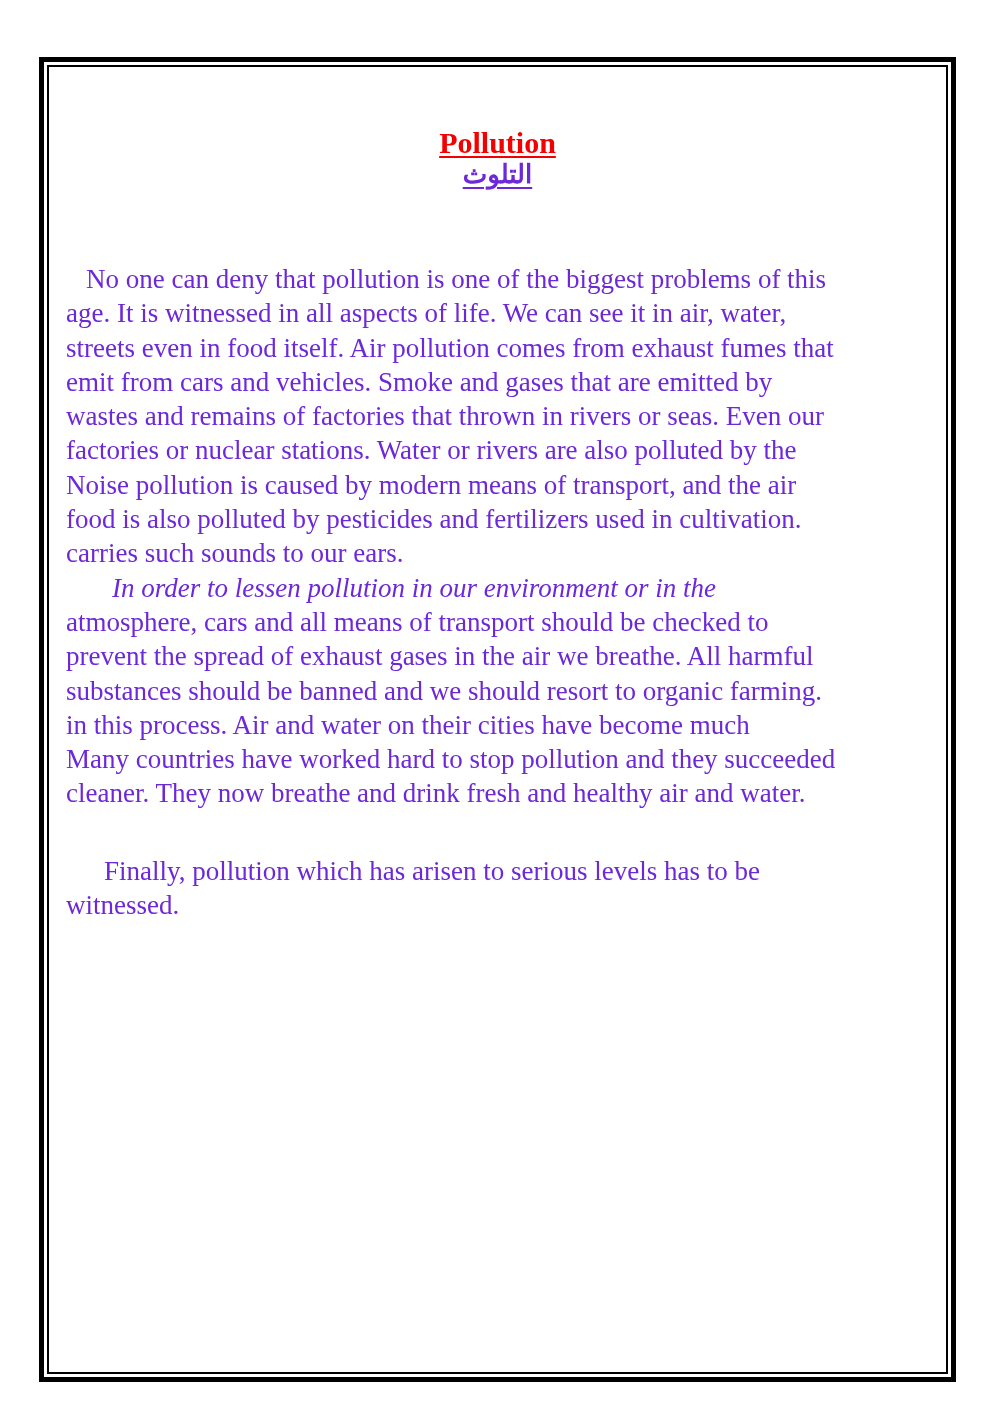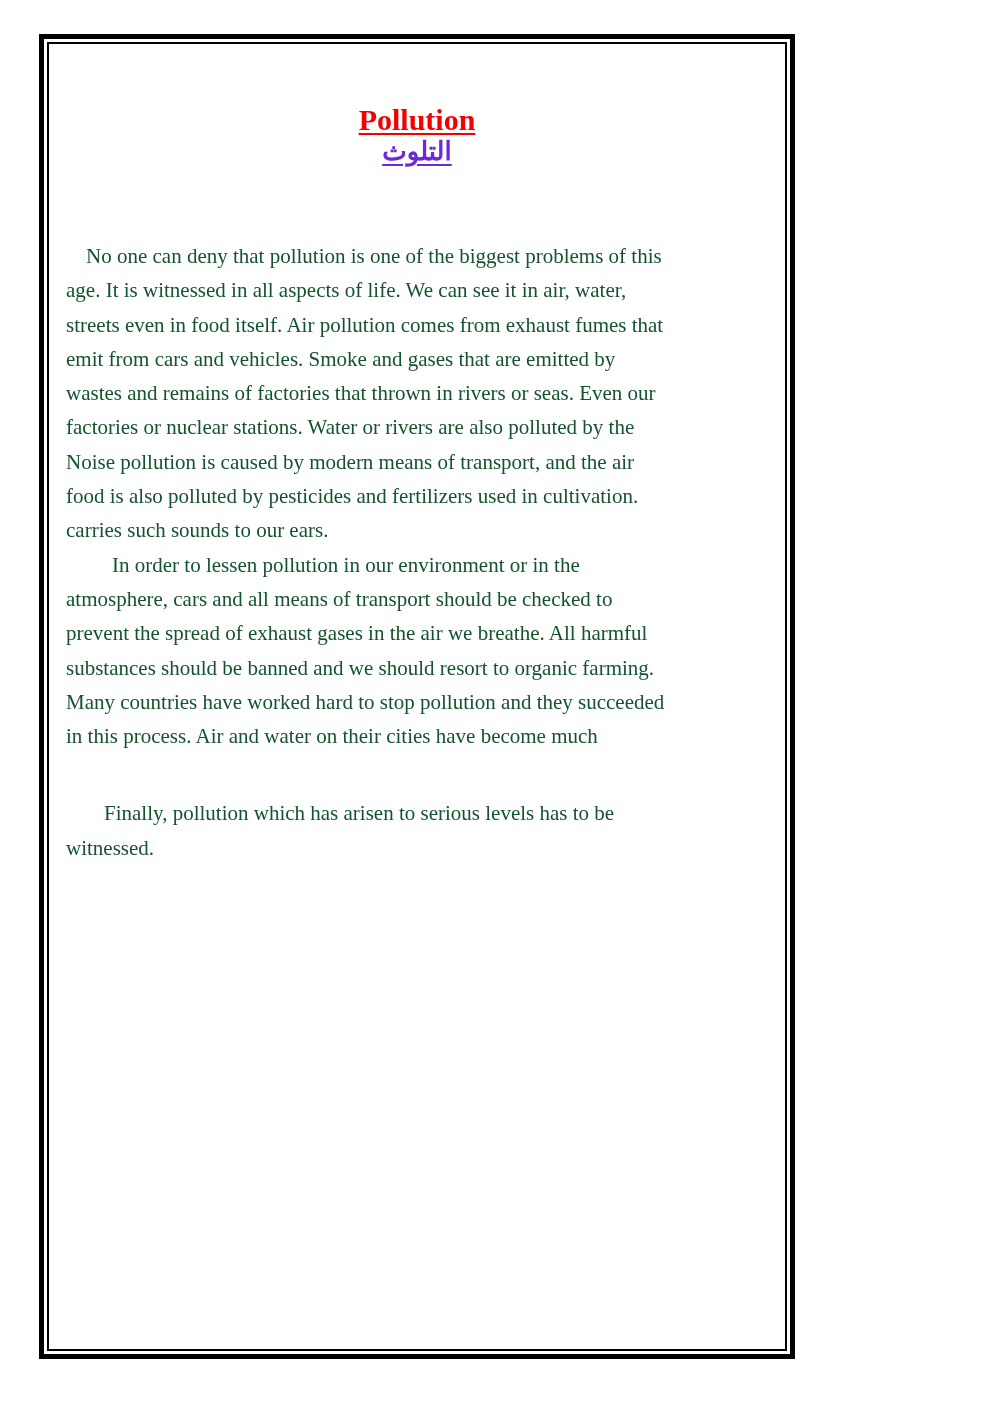--- a/index.html
+++ b/index.html
@@ -11,22 +11,22 @@
     position: relative;
     width: 992px;
     height: 1403px;
     background: #ffffff;
     overflow: hidden;
     font-family: "Liberation Serif", "DejaVu Serif", serif;
   }
   .frame-outer {
     position: absolute;
     left: 39px;
-    top: 34px;
-    width: 756px;
+    top: 57px;
+    width: 917px;
     height: 1325px;
     border: 5px solid #000000;
     box-sizing: border-box;
   }
   .frame-inner {
     position: absolute;
     left: 3px;
     top: 3px;
     right: 3px;
     bottom: 3px;
@@ -61,22 +61,22 @@
     color: #6d28d9;
     text-decoration: underline;
     text-decoration-thickness: 2px;
     text-underline-offset: 4px;
     direction: rtl;
   }
   .essay {
     margin-top: 72px;
     padding-left: 15px;
     padding-right: 8px;
-    color: #14532d;
-    font-size: 21px;
+    color: #6d28d9;
+    font-size: 27px;
   }
   .paragraph {
     margin: 0;
   }
   .text-line {
     line-height: 34.3px;
     white-space: nowrap;
   }
 </style>
 </head>
@@ -98,26 +98,27 @@
               <div class="text-line">age. It is witnessed in all aspects of life. We can see it in air, water,</div>
               <div class="text-line">streets even in food itself. Air pollution comes from exhaust fumes that</div>
               <div class="text-line">emit from cars and vehicles. Smoke and gases that are emitted by</div>
               <div class="text-line">wastes and remains of factories that thrown in rivers or seas. Even our</div>
               <div class="text-line">factories or nuclear stations. Water or rivers are also polluted by the</div>
               <div class="text-line">Noise pollution is caused by modern means of transport, and the air</div>
               <div class="text-line">food is also polluted by pesticides and fertilizers used in cultivation.</div>
               <div class="text-line">carries such sounds to our ears.</div>
             </div>
             <div class="paragraph">
-              <div class="text-line" style="padding-left: 46px;">In order to lessen pollution in our environment or in the</div>
+              <div class="text-line" style="padding-left: 46px; font-style: italic;">In order to lessen pollution in our environment or in the</div>
               <div class="text-line">atmosphere, cars and all means of transport should be checked to</div>
               <div class="text-line">prevent the spread of exhaust gases in the air we breathe. All harmful</div>
               <div class="text-line">substances should be banned and we should resort to organic farming.</div>
+              <div class="text-line">in this process. Air and water on their cities have become much</div>
               <div class="text-line">Many countries have worked hard to stop pollution and they succeeded</div>
-              <div class="text-line">in this process. Air and water on their cities have become much</div>
+              <div class="text-line">cleaner. They now breathe and drink fresh and healthy air and water.</div>
             </div>
             <div class="paragraph">
               <div class="text-line" style="padding-left: 38px; margin-top: 43px;">Finally, pollution which has arisen to serious levels has to be</div>
               <div class="text-line">witnessed.</div>
             </div>
           </div>
 
       </div>
     </div>
   </div>

